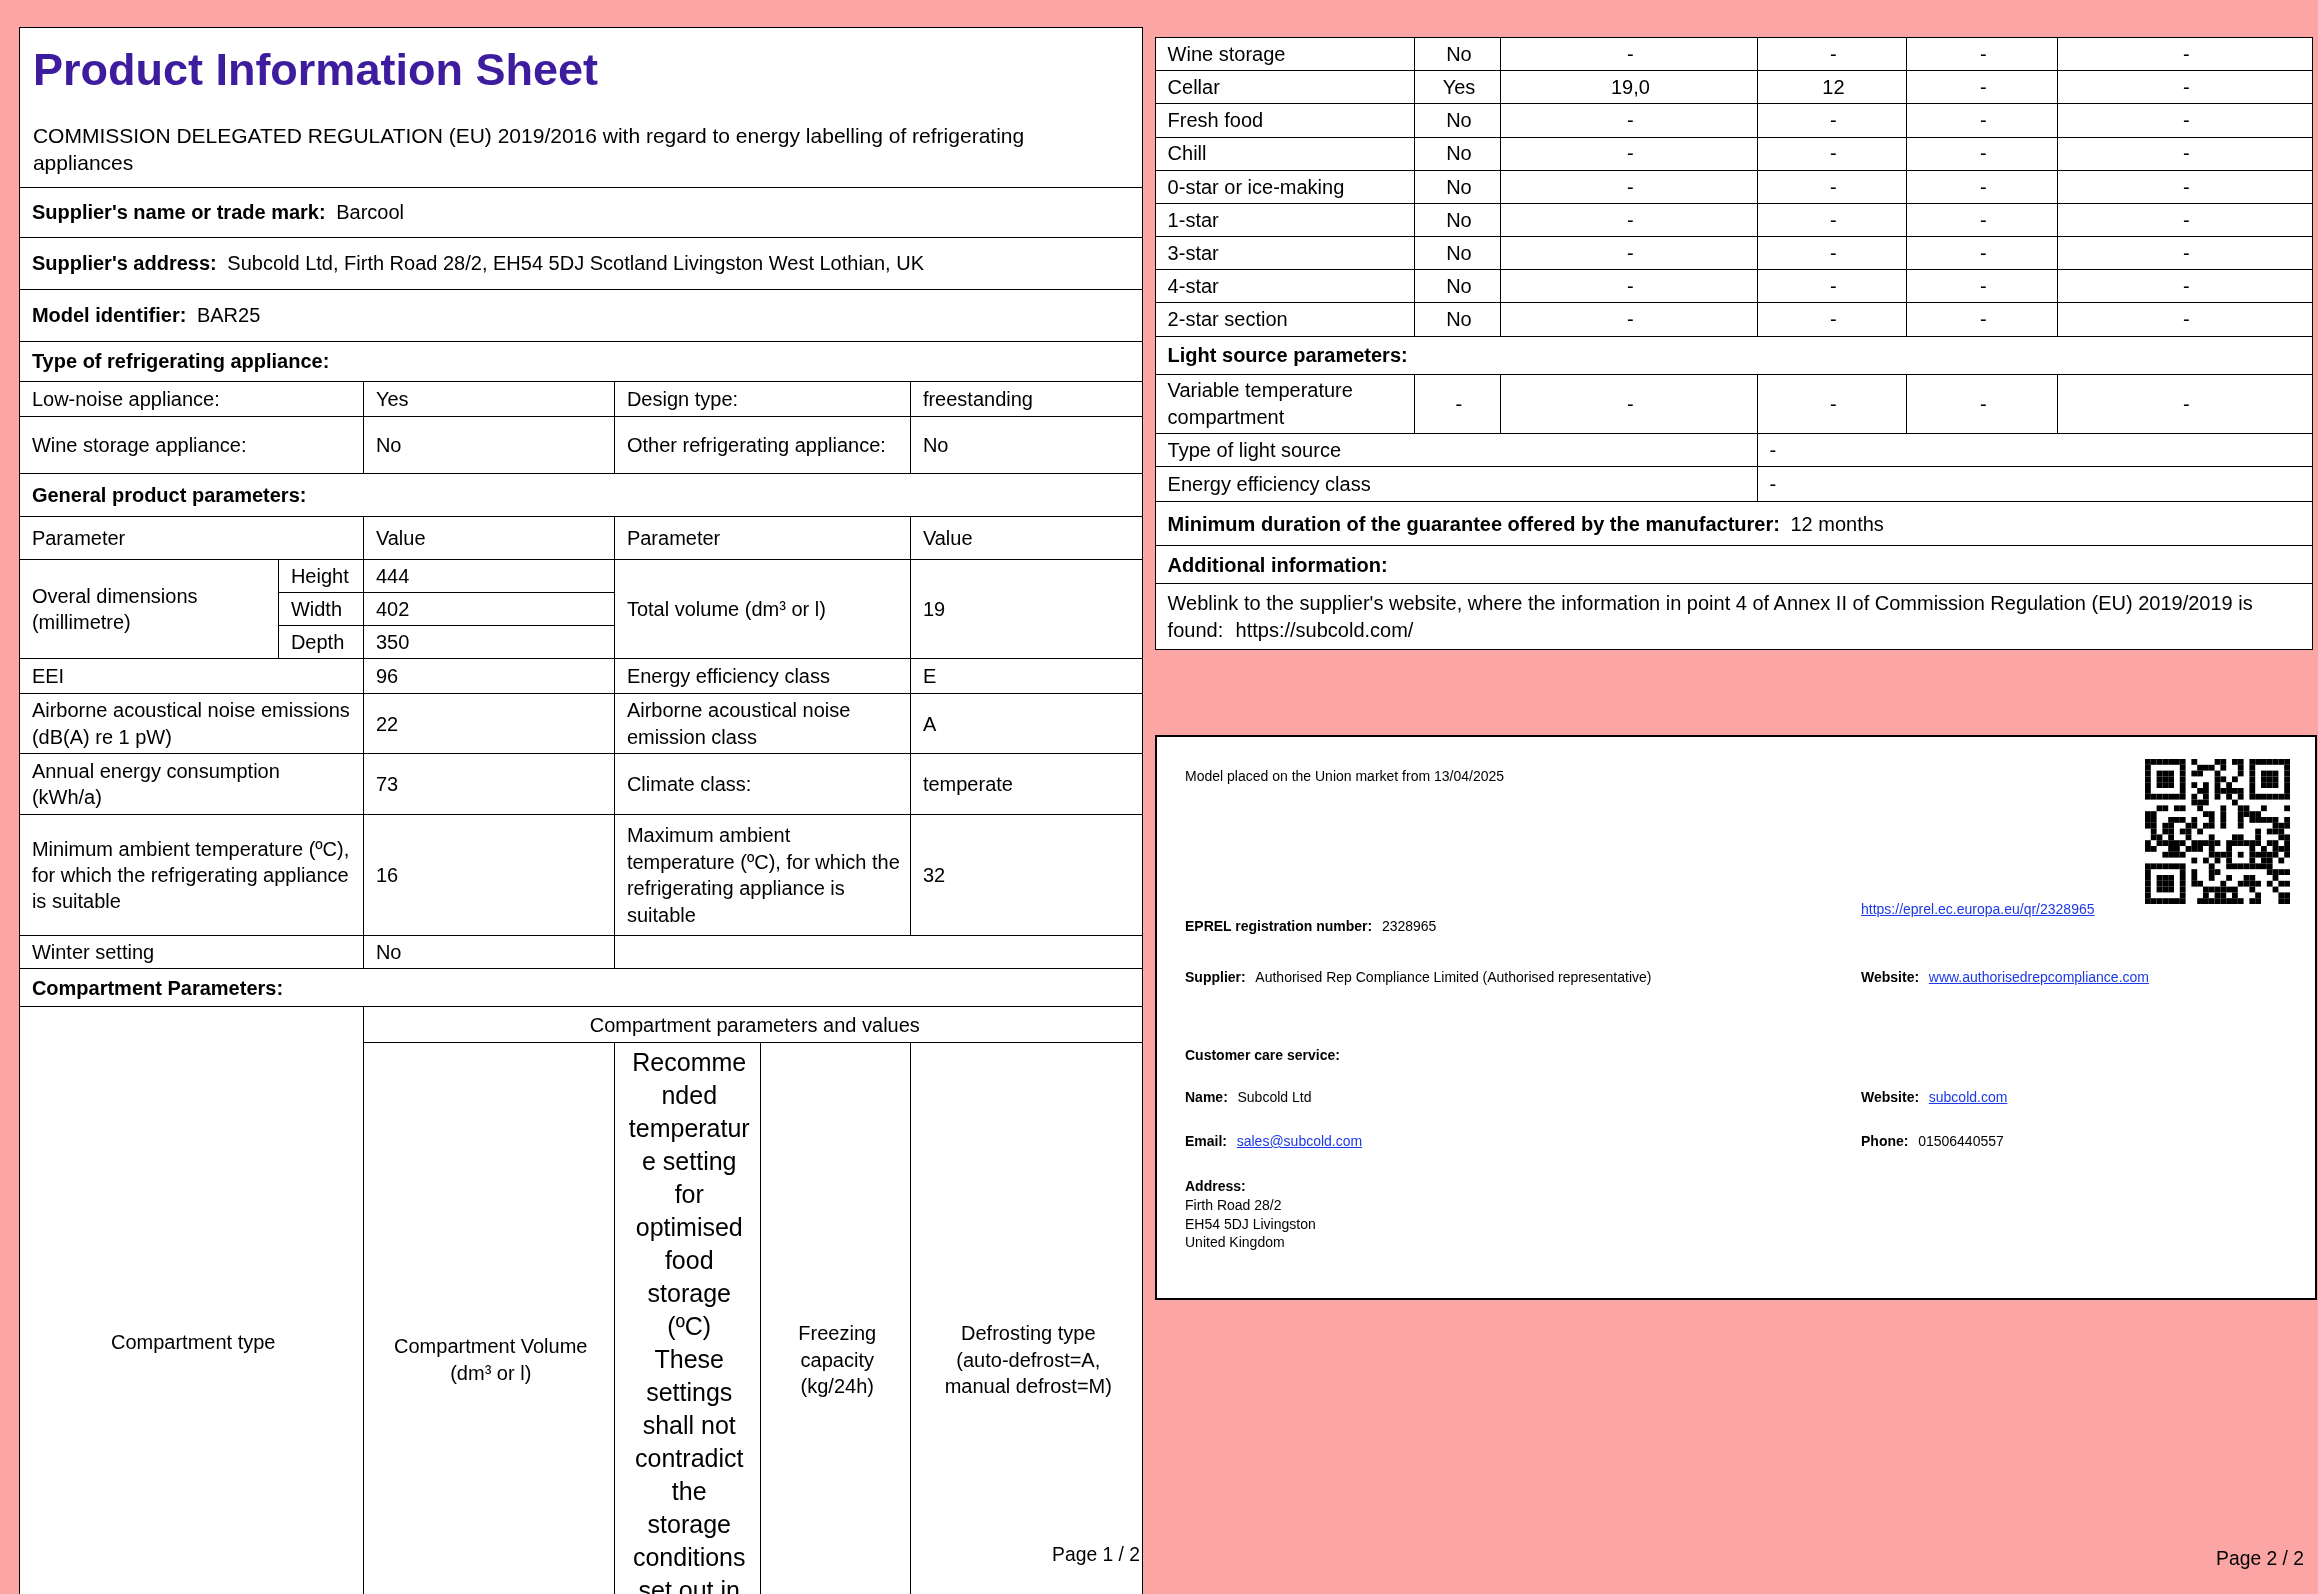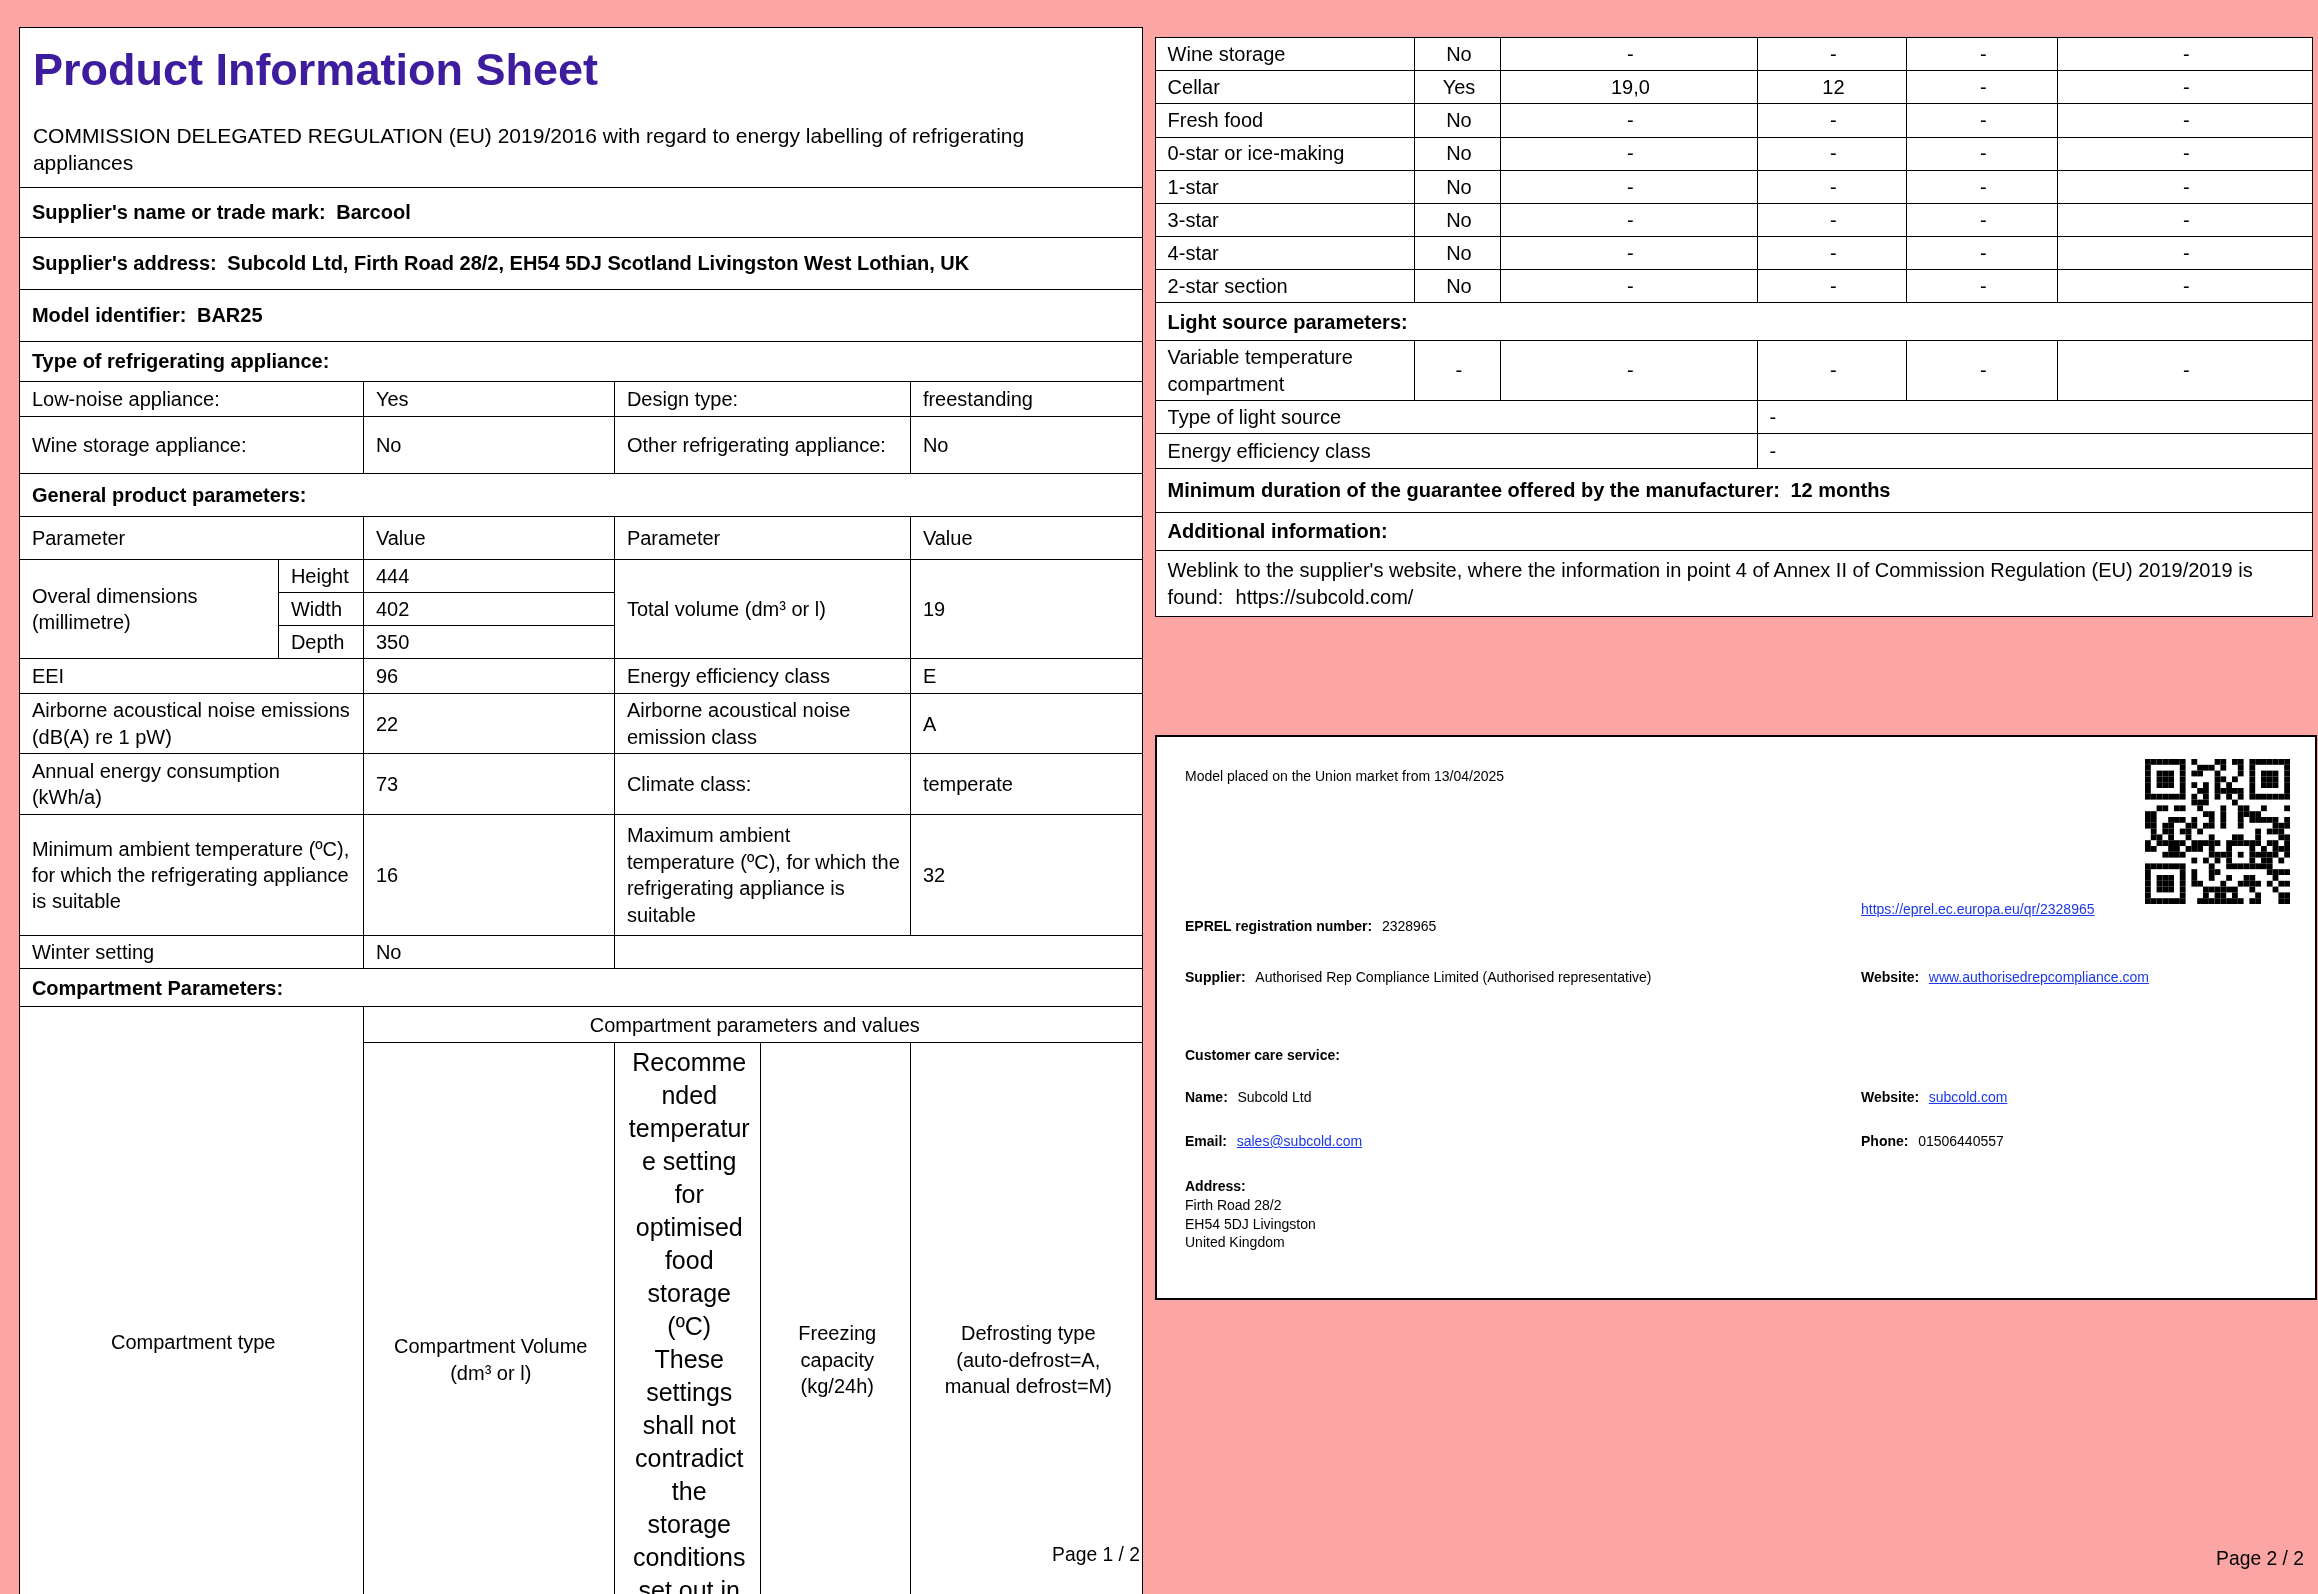--- a/index.html
+++ b/index.html
@@ -9,21 +9,21 @@
   table.pgtable td{border:1.9px solid #000;padding:2.9px 8.7px 2.9px 11.6px;vertical-align:middle;line-height:1.32;
         overflow:hidden;overflow-wrap:anywhere;}
   td.c{text-align:center;padding:2.9px 3.9px;}
   td.bold, .bold{font-weight:bold;}
   .ml{white-space:pre-line;}
   .small{font-size:25px;}
   .title-cell{padding:12.6px 14.5px 9.7px 12.6px !important;}
   .doc-title{font-size:45px;font-weight:bold;letter-spacing:0px;}
   .doc-sub{font-size:21px;margin-top:22px;line-height:1.32;max-width:1053px;}
   .lblval b{margin-right:10.6px;}
-  .lblval .v{font-weight:bold;}
+  .lblval .v{font-weight:normal;}
   a.link{text-decoration:underline;cursor:pointer;}
   .pagenum{position:absolute;font-size:19.3px;}
   #infoBox{position:absolute;left:1155px;top:735px;width:1158px;height:561px;border:2.4px solid #000;
            font-size:14px;background:#fff;}
   #infoBox .abs{position:absolute;line-height:1.34;}
   #infoBox b{margin-right:9.7px;}
   #qr{position:absolute;top:22px;right:22px;width:151px;height:145px;}
   #qr svg{display:block;}
   .leftcol{left:28px;}
   .rightcol{left:704px;}
@@ -187,20 +187,28 @@
     <tr style="height:32px">
       <td>Cellar</td>
       <td class="c">Yes</td>
       <td class="c">19,0</td>
       <td class="c">12</td>
       <td class="c">-</td>
       <td class="c">-</td>
     </tr>
     <tr style="height:32px">
       <td>Fresh food</td>
+      <td class="c">No</td>
+      <td class="c">-</td>
+      <td class="c">-</td>
+      <td class="c">-</td>
+      <td class="c">-</td>
+    </tr>
+    <tr style="height:32px">
+      <td>Chill</td>
       <td class="c">No</td>
       <td class="c">-</td>
       <td class="c">-</td>
       <td class="c">-</td>
       <td class="c">-</td>
     </tr>
     <tr style="height:32px">
       <td>0-star or ice-making</td>
       <td class="c">No</td>
       <td class="c">-</td>

